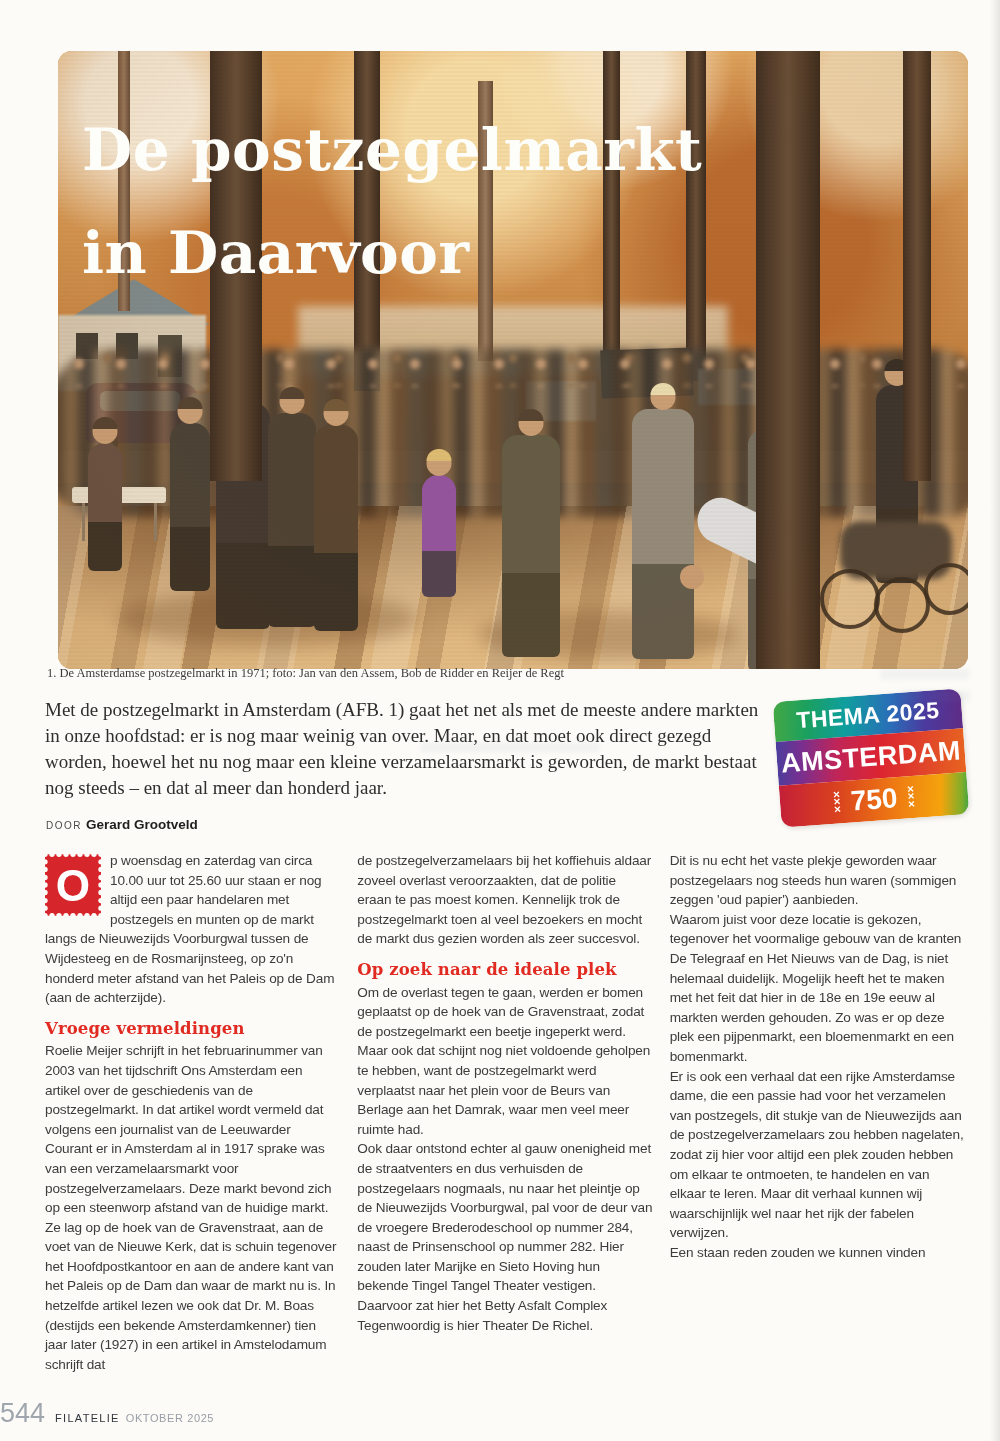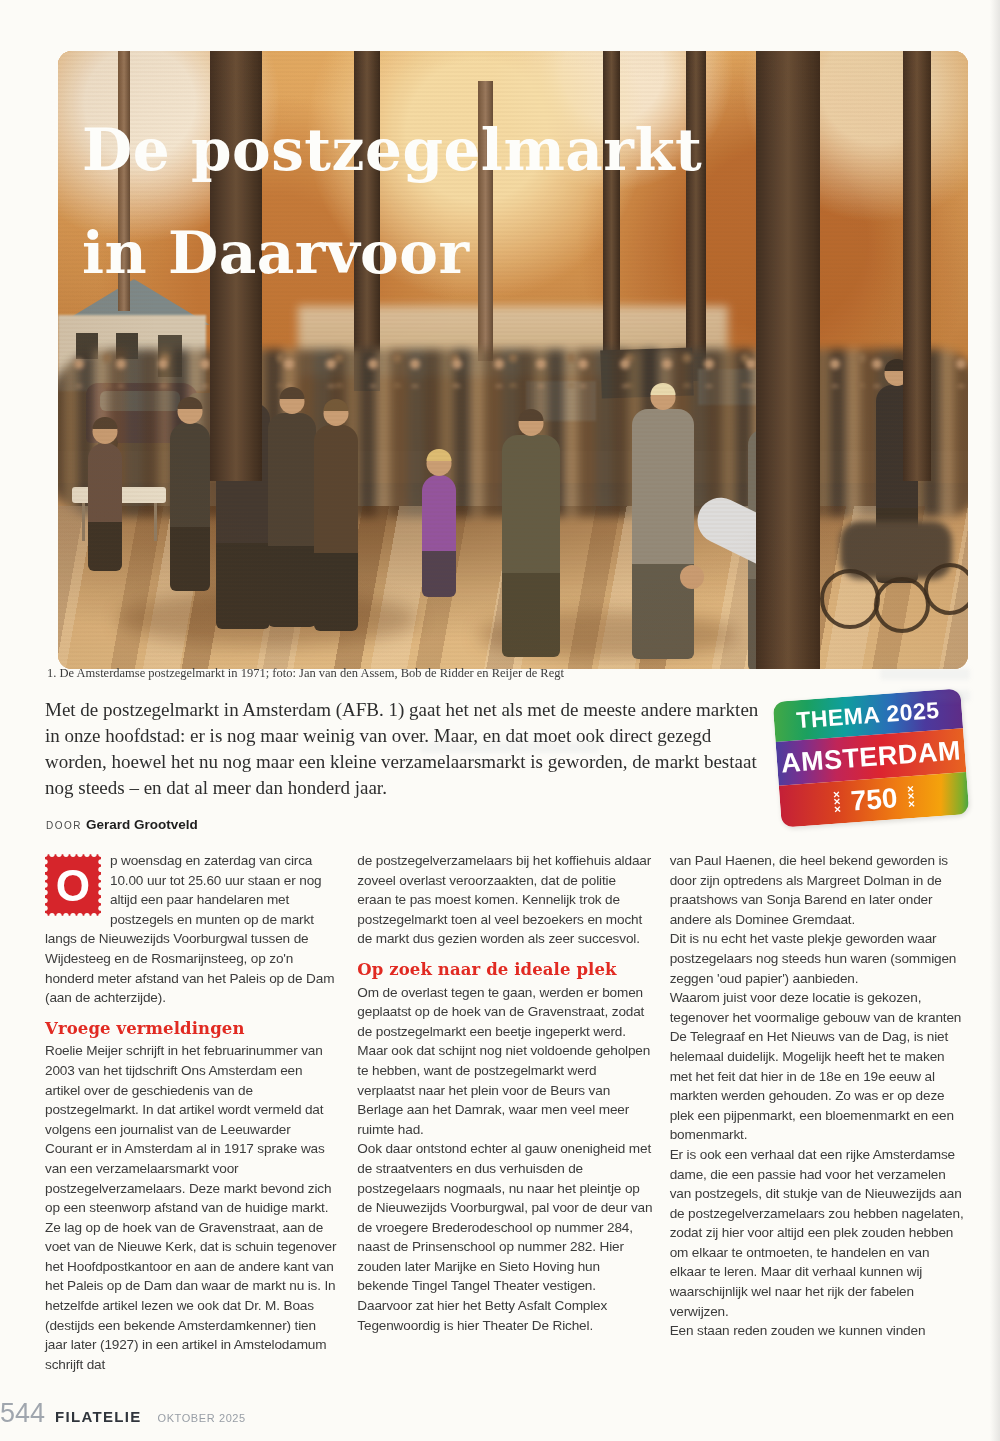--- a/index.html
+++ b/index.html
@@ -86,22 +86,22 @@
   
   .cols{position:absolute;left:45px;top:851px;width:920px;display:flex;gap:17px;}
   .col{flex:1;font-size:13.6px;line-height:19.6px;letter-spacing:-.15px;color:#3c3c3c;}
   .col p{margin:0;}
   .col h3{margin:11px 0 3px 0;font-family:"DejaVu Serif","Liberation Serif",serif;font-size:16.5px;color:#e12a22;letter-spacing:.1px;}
   .stamp{float:left;width:56px;height:62px;margin:3px 9px 0 0;}
 
   
   .footer{position:absolute;left:0;top:1398px;width:1000px;display:flex;align-items:baseline;}
   .pagenum{font-size:27px;color:#a0a6ae;}
-  .mag{margin-left:10px;font-size:15px;font-weight:bold;letter-spacing:1.3px;color:#30353c;}
-  .issue{margin-left:16px;font-size:11px;letter-spacing:.6px;color:#989ea6;}
+  .mag{margin-left:10px;font-size:11px;font-weight:normal;letter-spacing:1.3px;color:#30353c;}
+  .issue{margin-left:6px;font-size:11px;letter-spacing:.6px;color:#989ea6;}
 
   
   .scan-edge{position:absolute;right:0;top:0;width:10px;height:1441px;background:linear-gradient(270deg,rgba(150,150,150,.22),rgba(150,150,150,0));}
   .ghost{position:absolute;background:rgba(120,140,170,.07);filter:blur(2px);border-radius:3px;}
 </style>
 </head>
 <body>
 
 <div class="page">
 
@@ -245,21 +245,20 @@
     <div class="col">
       <p><span>de postzegelverzamelaars bij het koffiehuis aldaar zoveel overlast veroorzaakten, dat de politie eraan te pas moest komen. Kennelijk trok de postzegelmarkt toen al veel bezoekers en mocht de markt dus gezien worden als zeer succesvol.</span></p>
       <h3>Op zoek naar de ideale plek</h3>
       <p><span>Om de overlast tegen te gaan, werden er bomen geplaatst op de hoek van de Gravenstraat, zodat de postzegelmarkt een beetje ingeperkt werd. Maar ook dat schijnt nog niet voldoende geholpen te hebben, want de postzegelmarkt werd verplaatst naar het plein voor de Beurs van Berlage aan het Damrak, waar men veel meer ruimte had.</span></p>
       <p><span>Ook daar ontstond echter al gauw onenigheid met de straatventers en dus verhuisden de postzegelaars nogmaals, nu naar het pleintje op de Nieuwezijds Voorburgwal, pal voor de deur van de vroegere Brederodeschool op nummer 284, naast de Prinsenschool op nummer 282. Hier zouden later Marijke en Sieto Hoving hun bekende Tingel Tangel Theater vestigen.</span></p>
       <p><span>Daarvoor zat hier het Betty Asfalt Complex</span></p>
       <p><span>Tegenwoordig is hier Theater De Richel.</span></p>
     </div>
 
     <div class="col">
-      <p><span>van Paul Haenen, die heel bekend geworden is door zijn optredens als Margreet Dolman in de praatshows van Sonja Barend en later onder andere als Dominee Gremdaat.</span></p>
       <p><span>Dit is nu echt het vaste plekje geworden waar postzegelaars nog steeds hun waren (sommigen zeggen 'oud papier') aanbieden.</span></p>
       <p><span>Waarom juist voor deze locatie is gekozen, tegenover het voormalige gebouw van de kranten </span><span class="it">De Telegraaf</span><span> en </span><span class="it">Het Nieuws van de Dag</span><span>, is niet helemaal duidelijk. Mogelijk heeft het te maken met het feit dat hier in de 18e en 19e eeuw al markten werden gehouden. Zo was er op deze plek een pijpenmarkt, een bloemenmarkt en een bomenmarkt.</span></p>
       <p><span>Er is ook een verhaal dat een rijke Amsterdamse dame, die een passie had voor het verzamelen van postzegels, dit stukje van de Nieuwezijds aan de postzegelverzamelaars zou hebben nagelaten, zodat zij hier voor altijd een plek zouden hebben om elkaar te ontmoeten, te handelen en van elkaar te leren. Maar dit verhaal kunnen wij waarschijnlijk wel naar het rijk der fabelen verwijzen.</span></p>
       <p><span>Een staan reden zouden we kunnen vinden</span></p>
     </div>
 
   </div>
 
   <div class="footer">
     <span class="pagenum">544</span>

